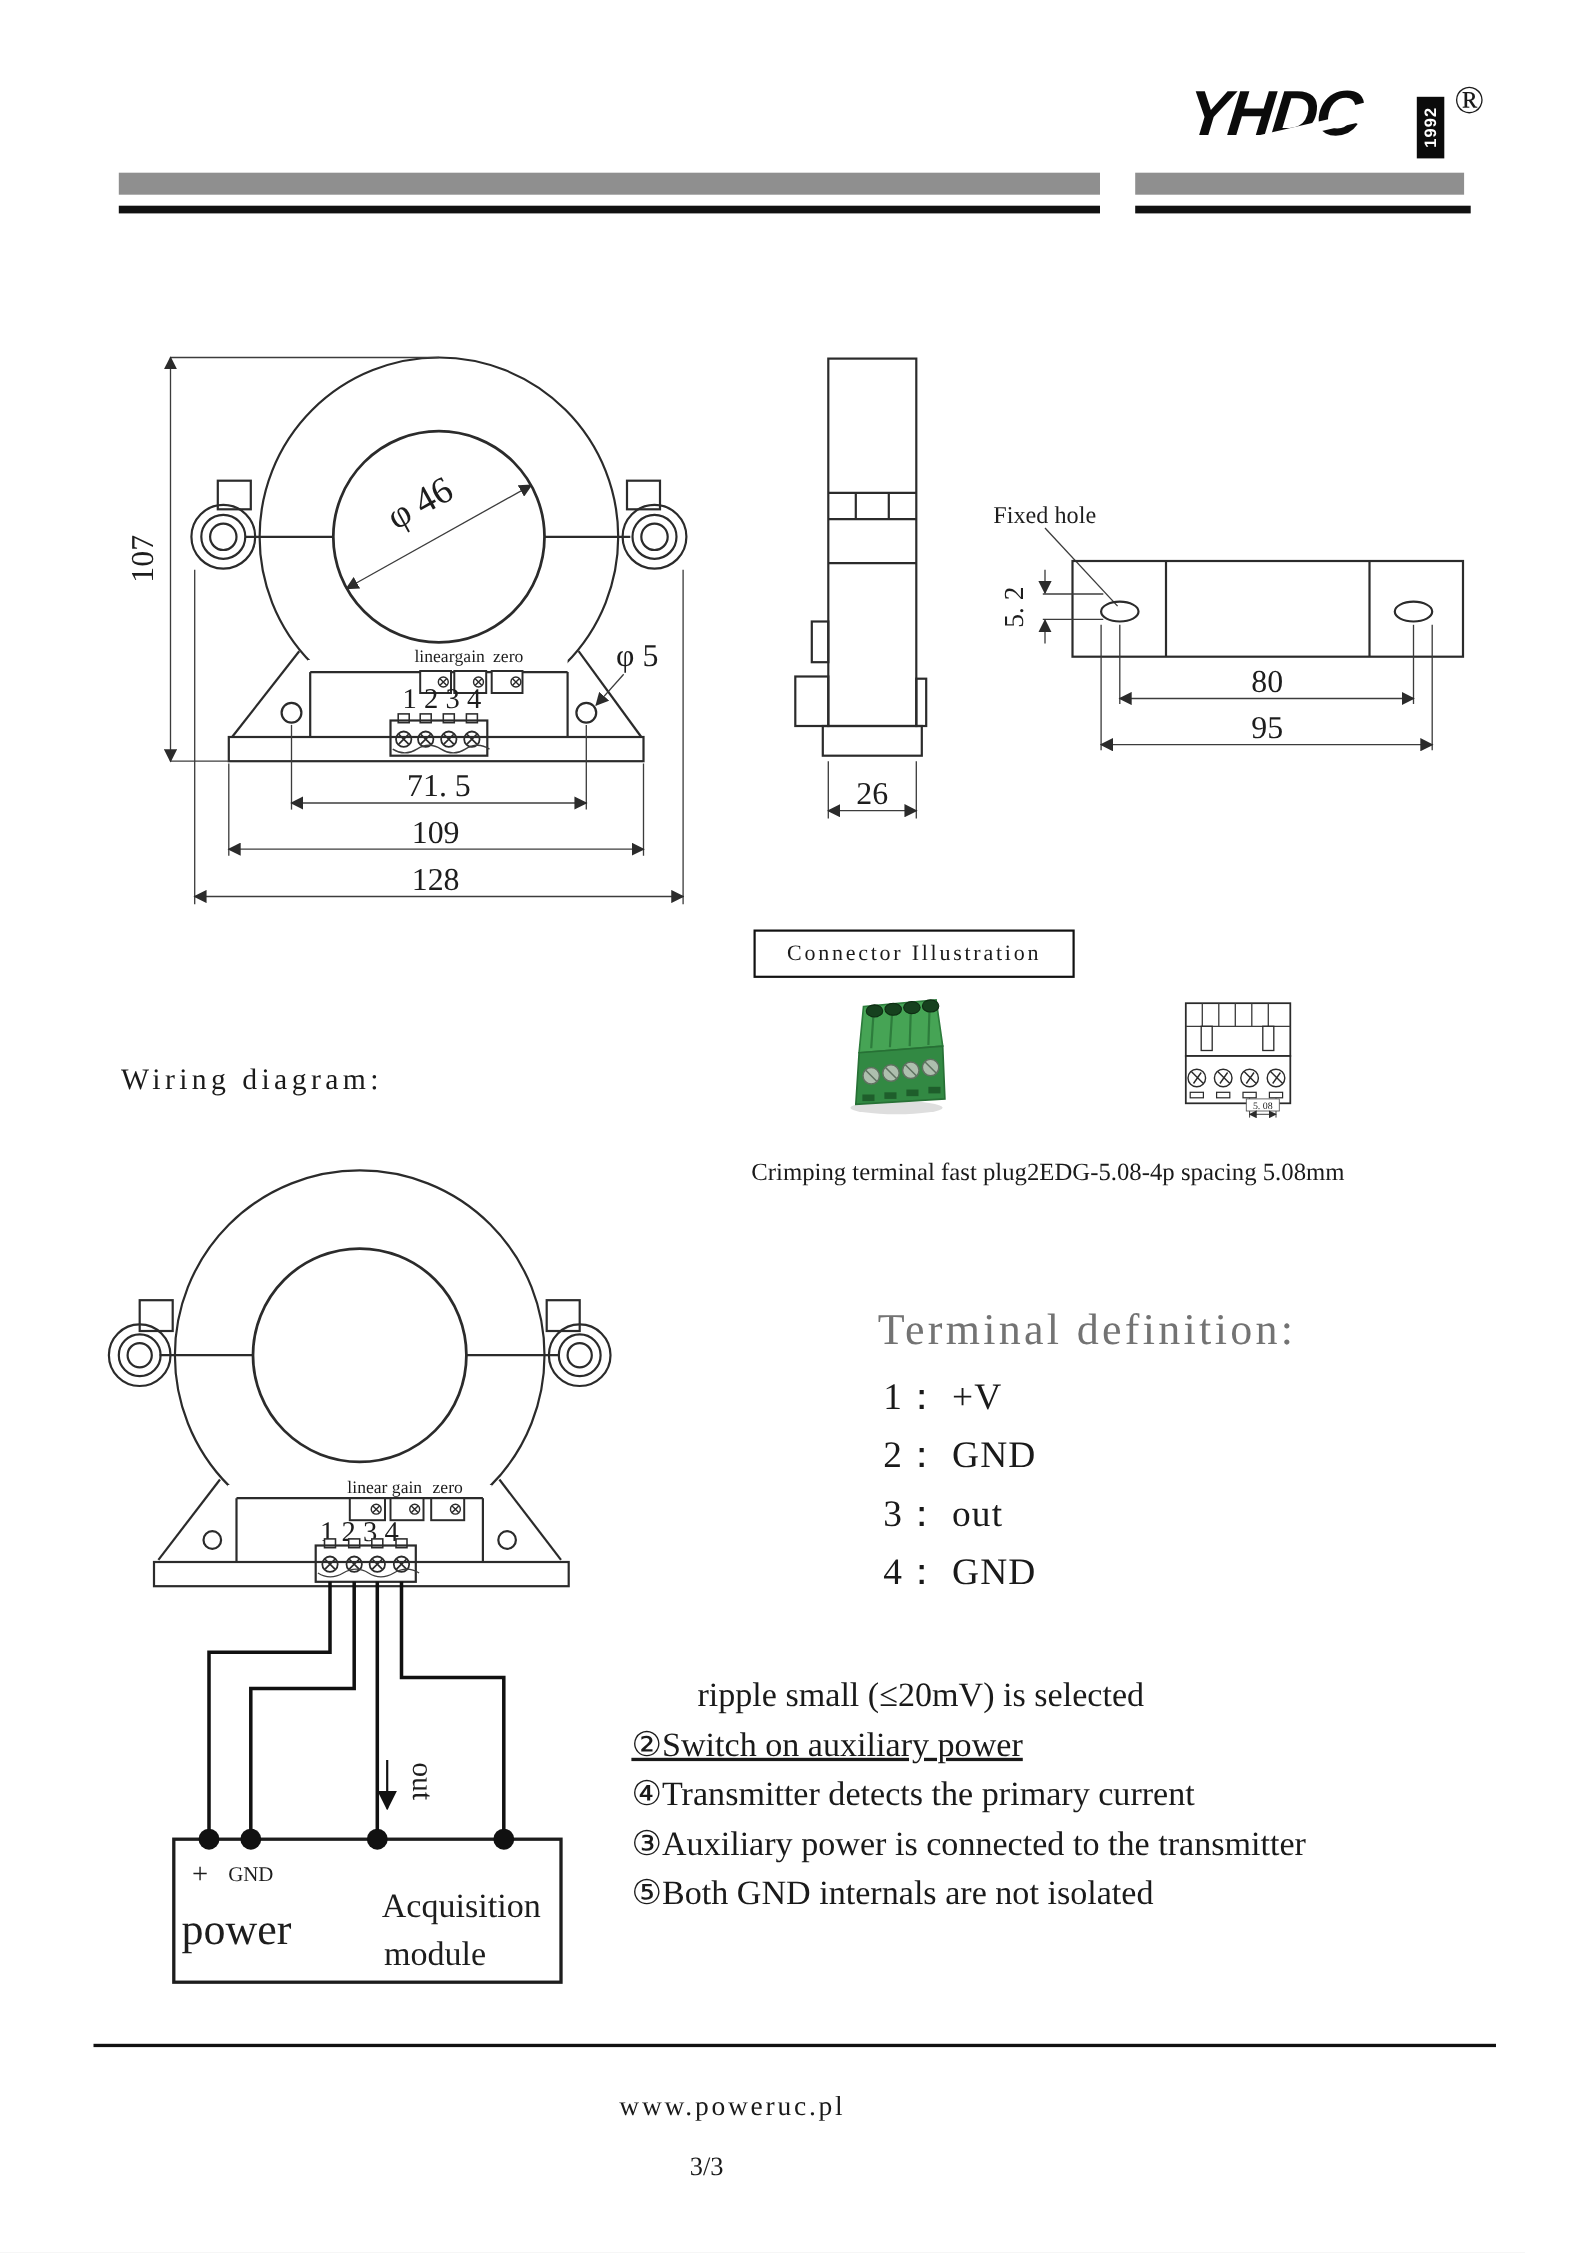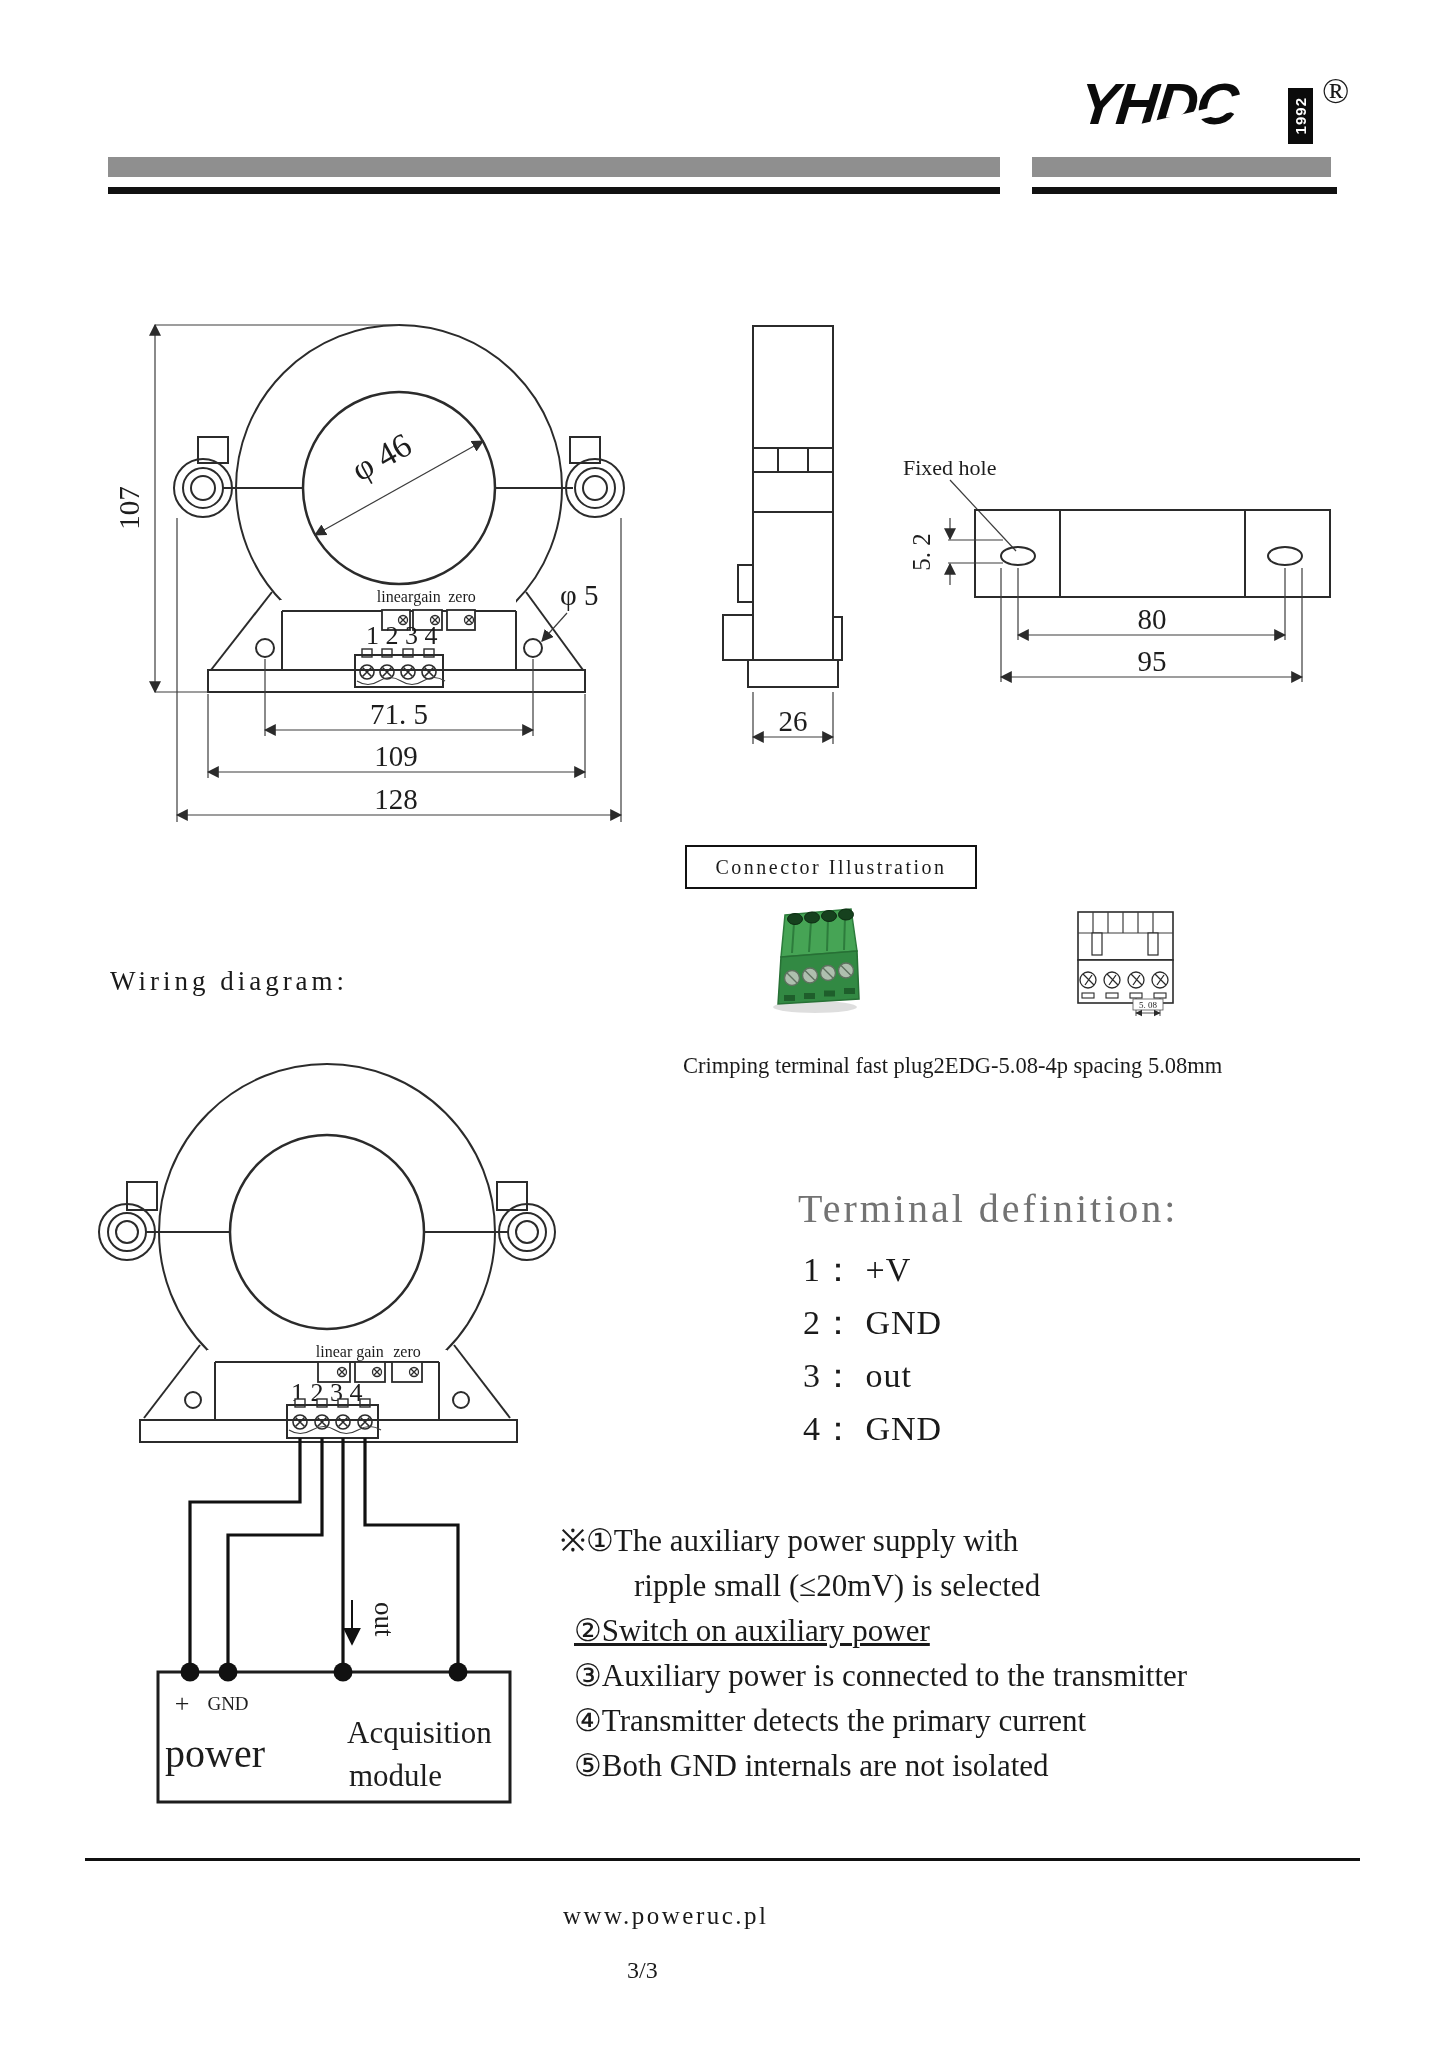--- a/index.html
+++ b/index.html
@@ -322,25 +322,24 @@
     <text x="264" y="746" font-size="31">module</text>
   </svg>
 
   <div class="abs" style="left:798px;top:1185px;font-size:40px;letter-spacing:3px;color:#737373;">Terminal definition:</div>
   <div class="abs" style="left:803px;top:1247px;font-size:34px;letter-spacing:1px;">1：  +V</div>
   <div class="abs" style="left:803px;top:1300px;font-size:34px;letter-spacing:1px;">2：  GND</div>
   <div class="abs" style="left:803px;top:1353px;font-size:34px;letter-spacing:1px;">3：  out</div>
   <div class="abs" style="left:803px;top:1406px;font-size:34px;letter-spacing:1px;">4：  GND</div>
 
   <div class="abs" style="left:560px;top:1518px;width:800px;">
-    <div class="note-line">※①The auxiliary power supply with</div>
     <div class="note-line" style="padding-left:74px;">ripple small (≤20mV) is selected</div>
     <div class="note-line" style="padding-left:14px;text-decoration:underline;">②Switch on auxiliary power</div>
+    <div class="note-line" style="padding-left:14px;">④Transmitter detects the primary current</div>
     <div class="note-line" style="padding-left:14px;">③Auxiliary power is connected to the transmitter</div>
-    <div class="note-line" style="padding-left:14px;">④Transmitter detects the primary current</div>
     <div class="note-line" style="padding-left:14px;">⑤Both GND internals are not isolated</div>
   </div>
 
   <div class="abs" style="left:85px;top:1858px;width:1275px;height:3px;background:#111;"></div>
   <div class="abs" style="left:563px;top:1902px;font-size:25px;letter-spacing:2.5px;">www.poweruc.pl</div>
   <div class="abs" style="left:627px;top:1957px;font-size:24px;">3/3</div>
 
 </div>
 
 </body></html>

